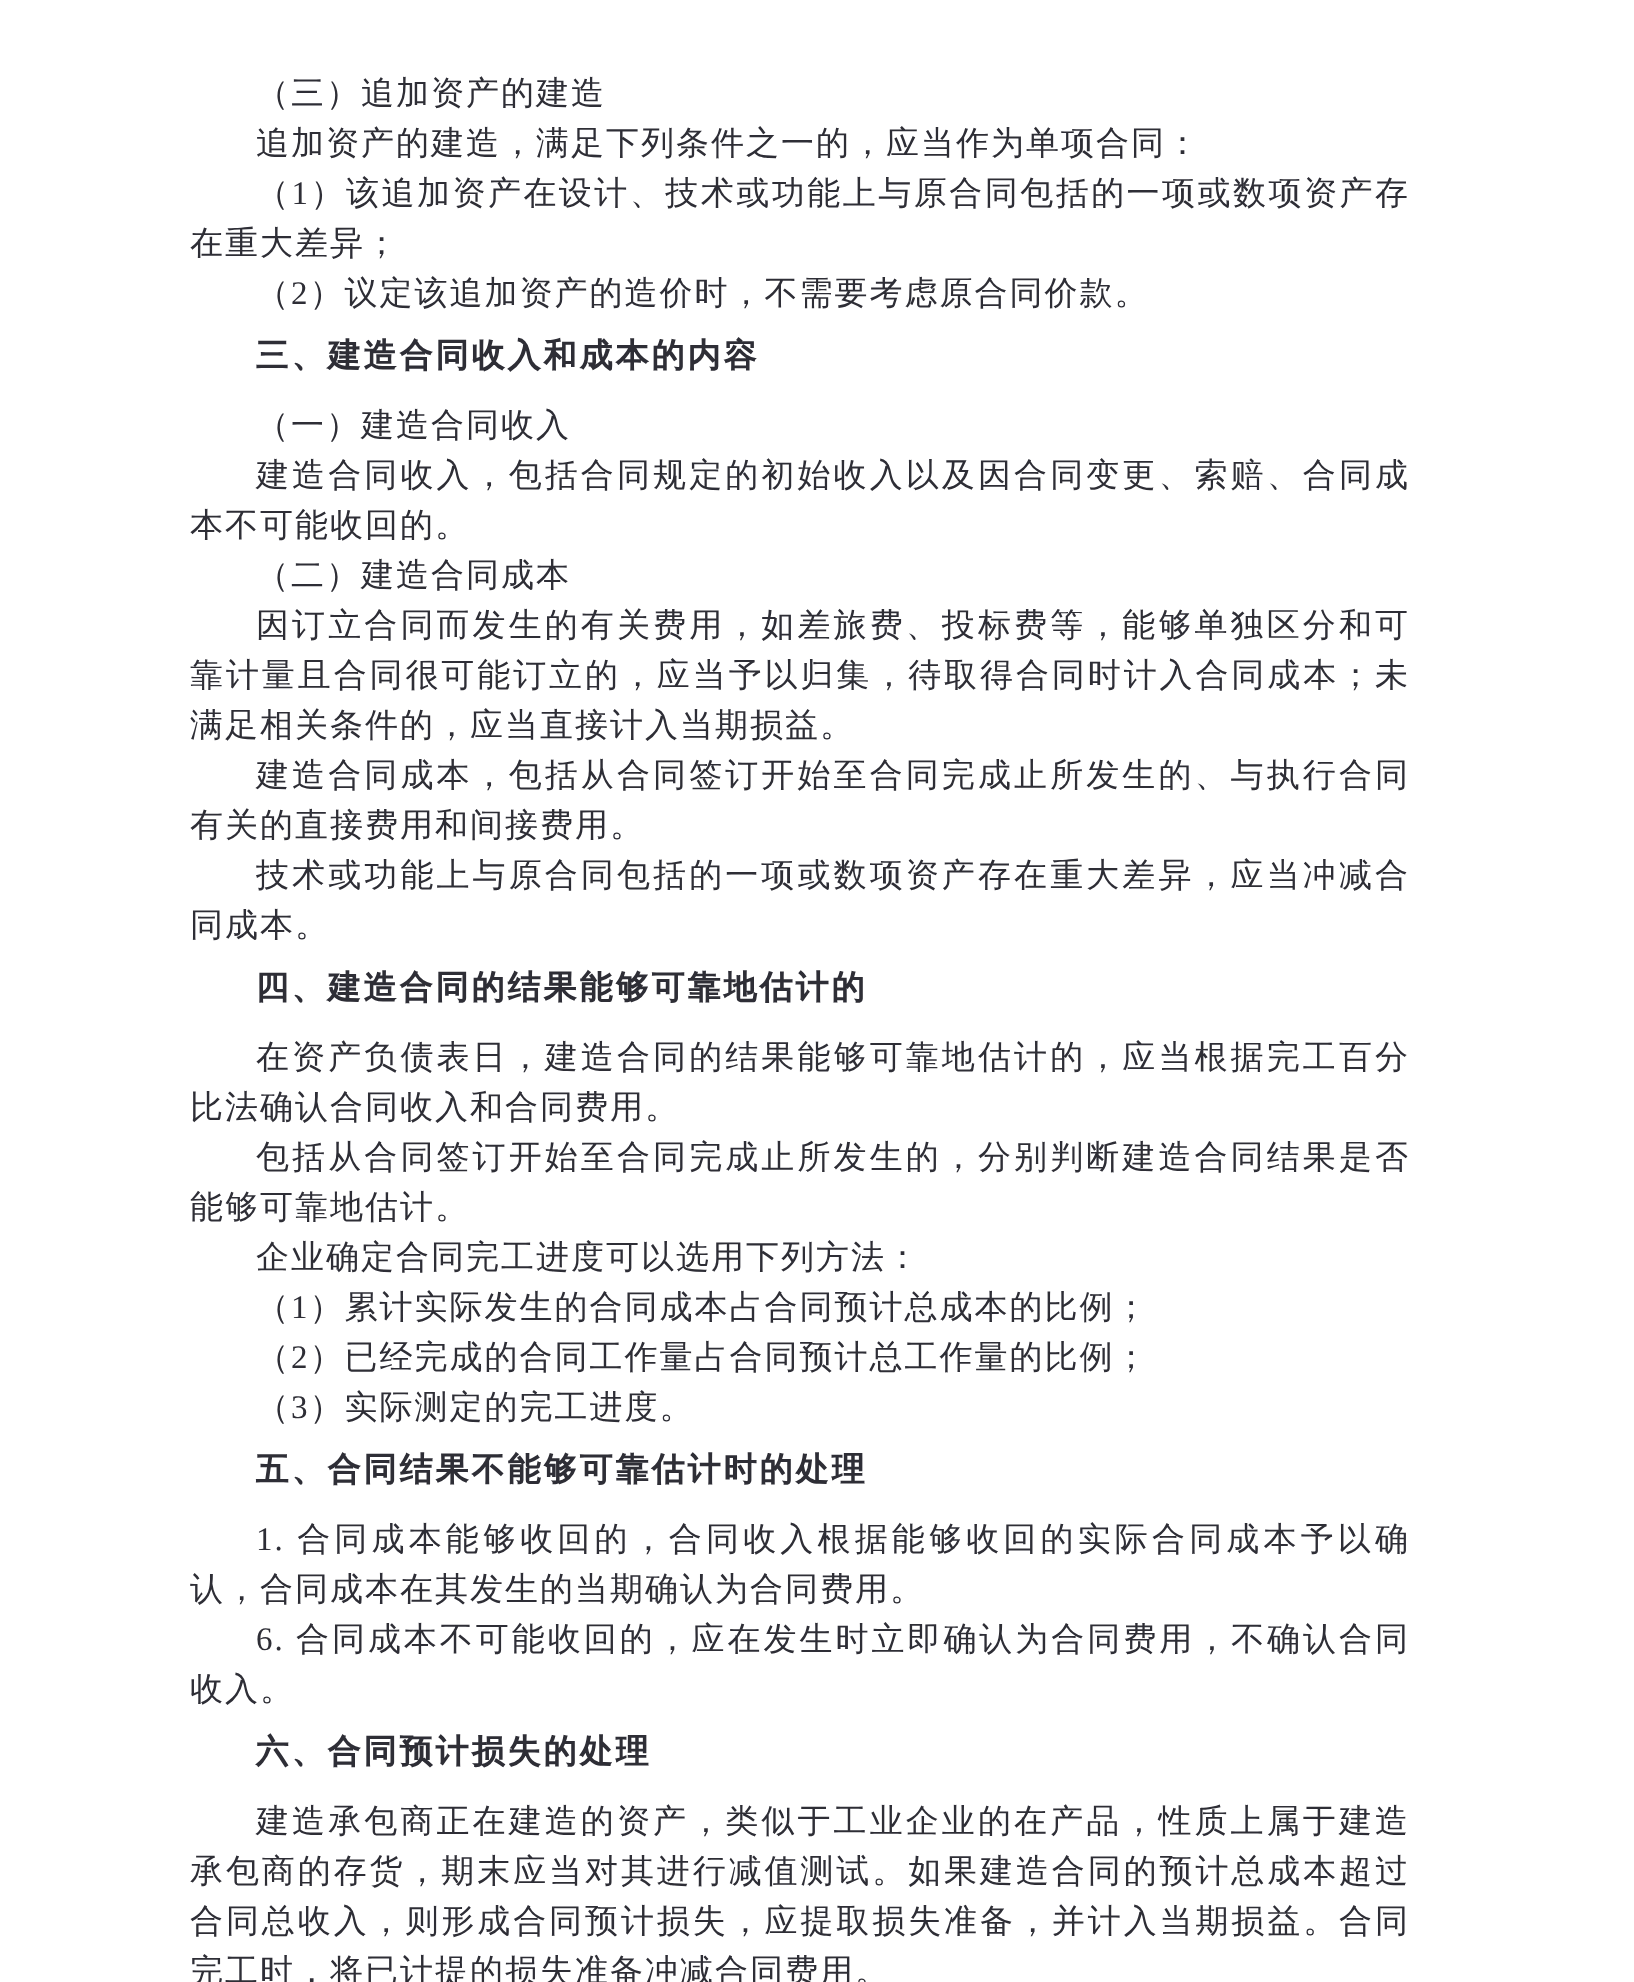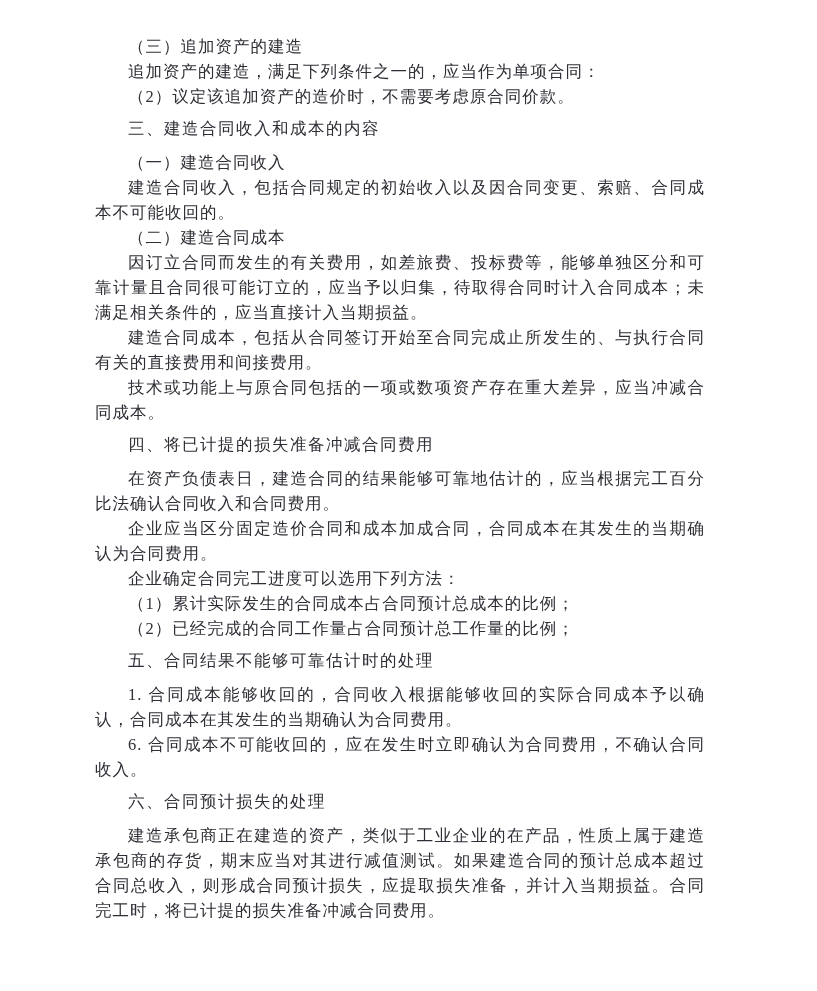--- a/index.html
+++ b/index.html
@@ -27,44 +27,46 @@
   .para {
     margin: 0;
     text-indent: 2em;
     text-align: justify;
     text-justify: inter-character;
   }
   .heading {
     margin: 7px 0 9px 0;
     text-indent: 2em;
     font-family: "Liberation Sans", "DejaVu Sans", sans-serif;
-    font-weight: 400;
+    font-weight: 700;
     font-size: 16.5px;
     letter-spacing: 1.5px;
   }
 </style>
 </head>
 <body>
 
 <div class="page">
   <p class="para">（三）追加资产的建造</p>
   <p class="para">追加资产的建造，满足下列条件之一的，应当作为单项合同：</p>
+  <p class="para">（1）该追加资产在设计、技术或功能上与原合同包括的一项或数项资产存在重大差异；</p>
   <p class="para">（2）议定该追加资产的造价时，不需要考虑原合同价款。</p>
   <h3 class="heading">三、建造合同收入和成本的内容</h3>
   <p class="para">（一）建造合同收入</p>
   <p class="para">建造合同收入，包括合同规定的初始收入以及因合同变更、索赔、合同成本不可能收回的。</p>
   <p class="para">（二）建造合同成本</p>
   <p class="para">因订立合同而发生的有关费用，如差旅费、投标费等，能够单独区分和可靠计量且合同很可能订立的，应当予以归集，待取得合同时计入合同成本；未满足相关条件的，应当直接计入当期损益。</p>
   <p class="para">建造合同成本，包括从合同签订开始至合同完成止所发生的、与执行合同有关的直接费用和间接费用。</p>
   <p class="para">技术或功能上与原合同包括的一项或数项资产存在重大差异，应当冲减合同成本。</p>
-  <h3 class="heading">四、将已计提的损失准备冲减合同费用</h3>
+  <h3 class="heading">四、建造合同的结果能够可靠地估计的</h3>
   <p class="para">在资产负债表日，建造合同的结果能够可靠地估计的，应当根据完工百分比法确认合同收入和合同费用。</p>
-  <p class="para">企业应当区分固定造价合同和成本加成合同，合同成本在其发生的当期确认为合同费用。</p>
+  <p class="para">包括从合同签订开始至合同完成止所发生的，分别判断建造合同结果是否能够可靠地估计。</p>
   <p class="para">企业确定合同完工进度可以选用下列方法：</p>
   <p class="para">（1）累计实际发生的合同成本占合同预计总成本的比例；</p>
   <p class="para">（2）已经完成的合同工作量占合同预计总工作量的比例；</p>
+  <p class="para">（3）实际测定的完工进度。</p>
   <h3 class="heading">五、合同结果不能够可靠估计时的处理</h3>
   <p class="para">1. 合同成本能够收回的，合同收入根据能够收回的实际合同成本予以确认，合同成本在其发生的当期确认为合同费用。</p>
   <p class="para">6. 合同成本不可能收回的，应在发生时立即确认为合同费用，不确认合同收入。</p>
   <h3 class="heading">六、合同预计损失的处理</h3>
   <p class="para">建造承包商正在建造的资产，类似于工业企业的在产品，性质上属于建造承包商的存货，期末应当对其进行减值测试。如果建造合同的预计总成本超过合同总收入，则形成合同预计损失，应提取损失准备，并计入当期损益。合同完工时，将已计提的损失准备冲减合同费用。</p>
 
 </div>
 
 </body></html>

